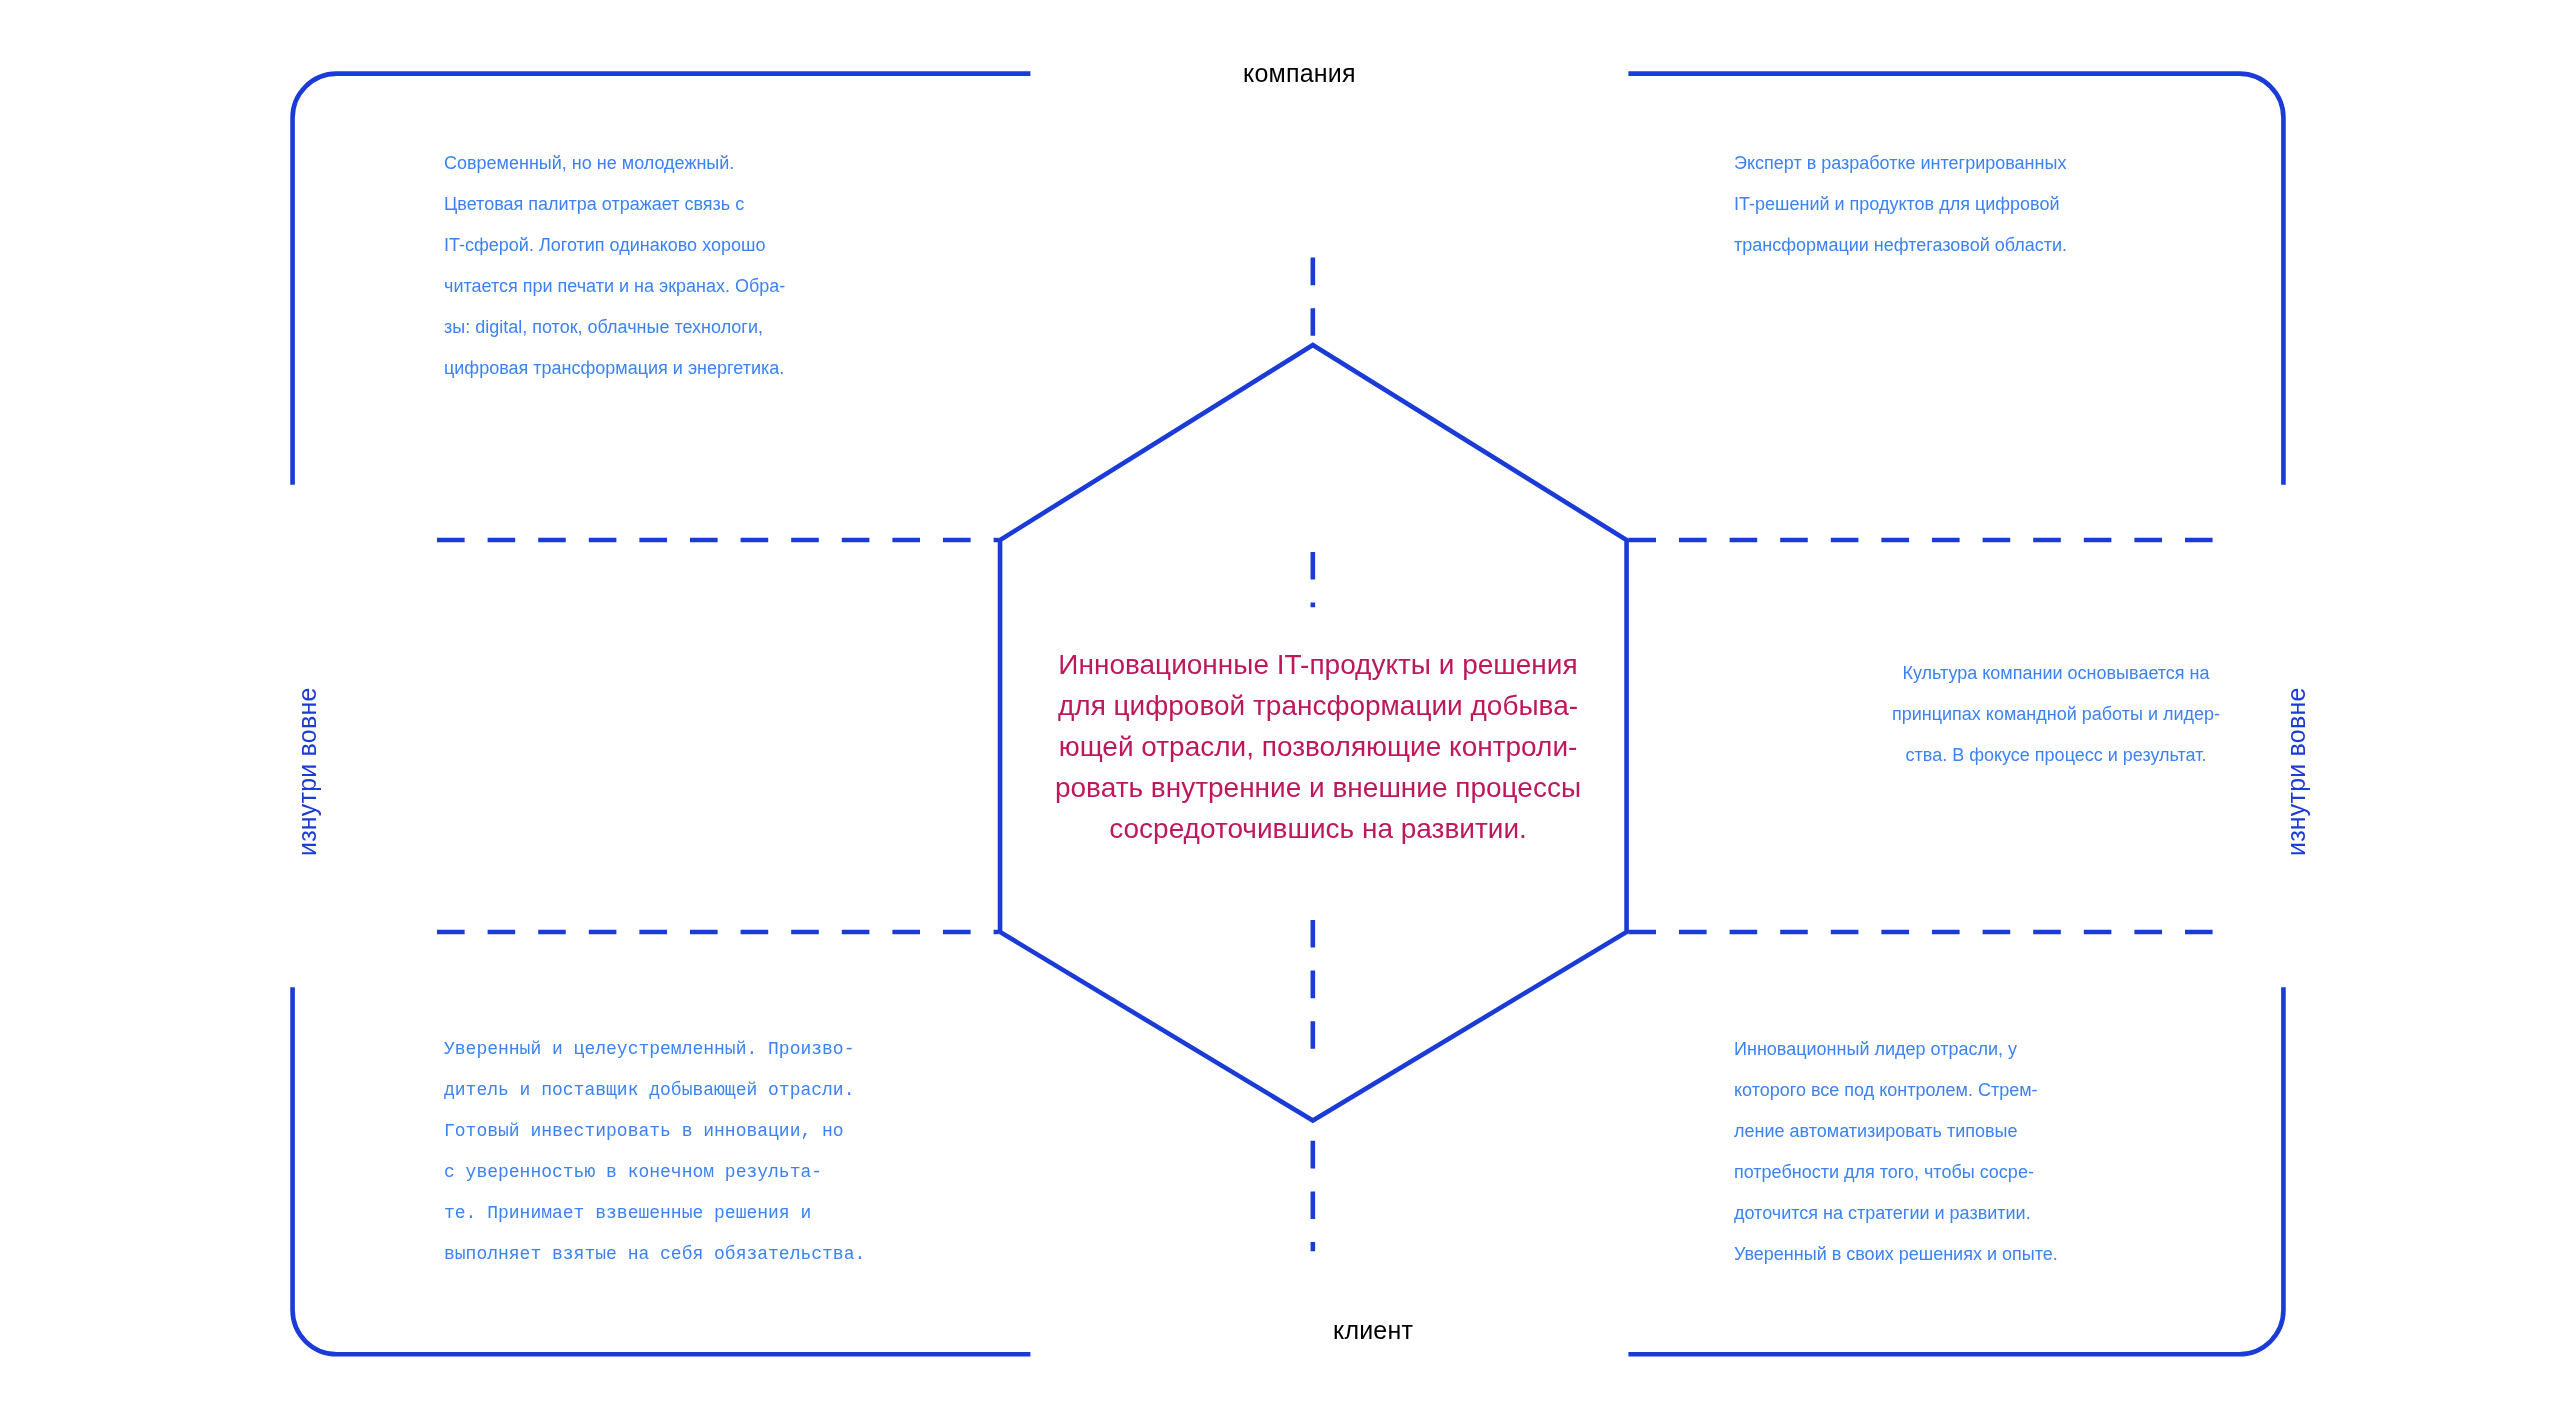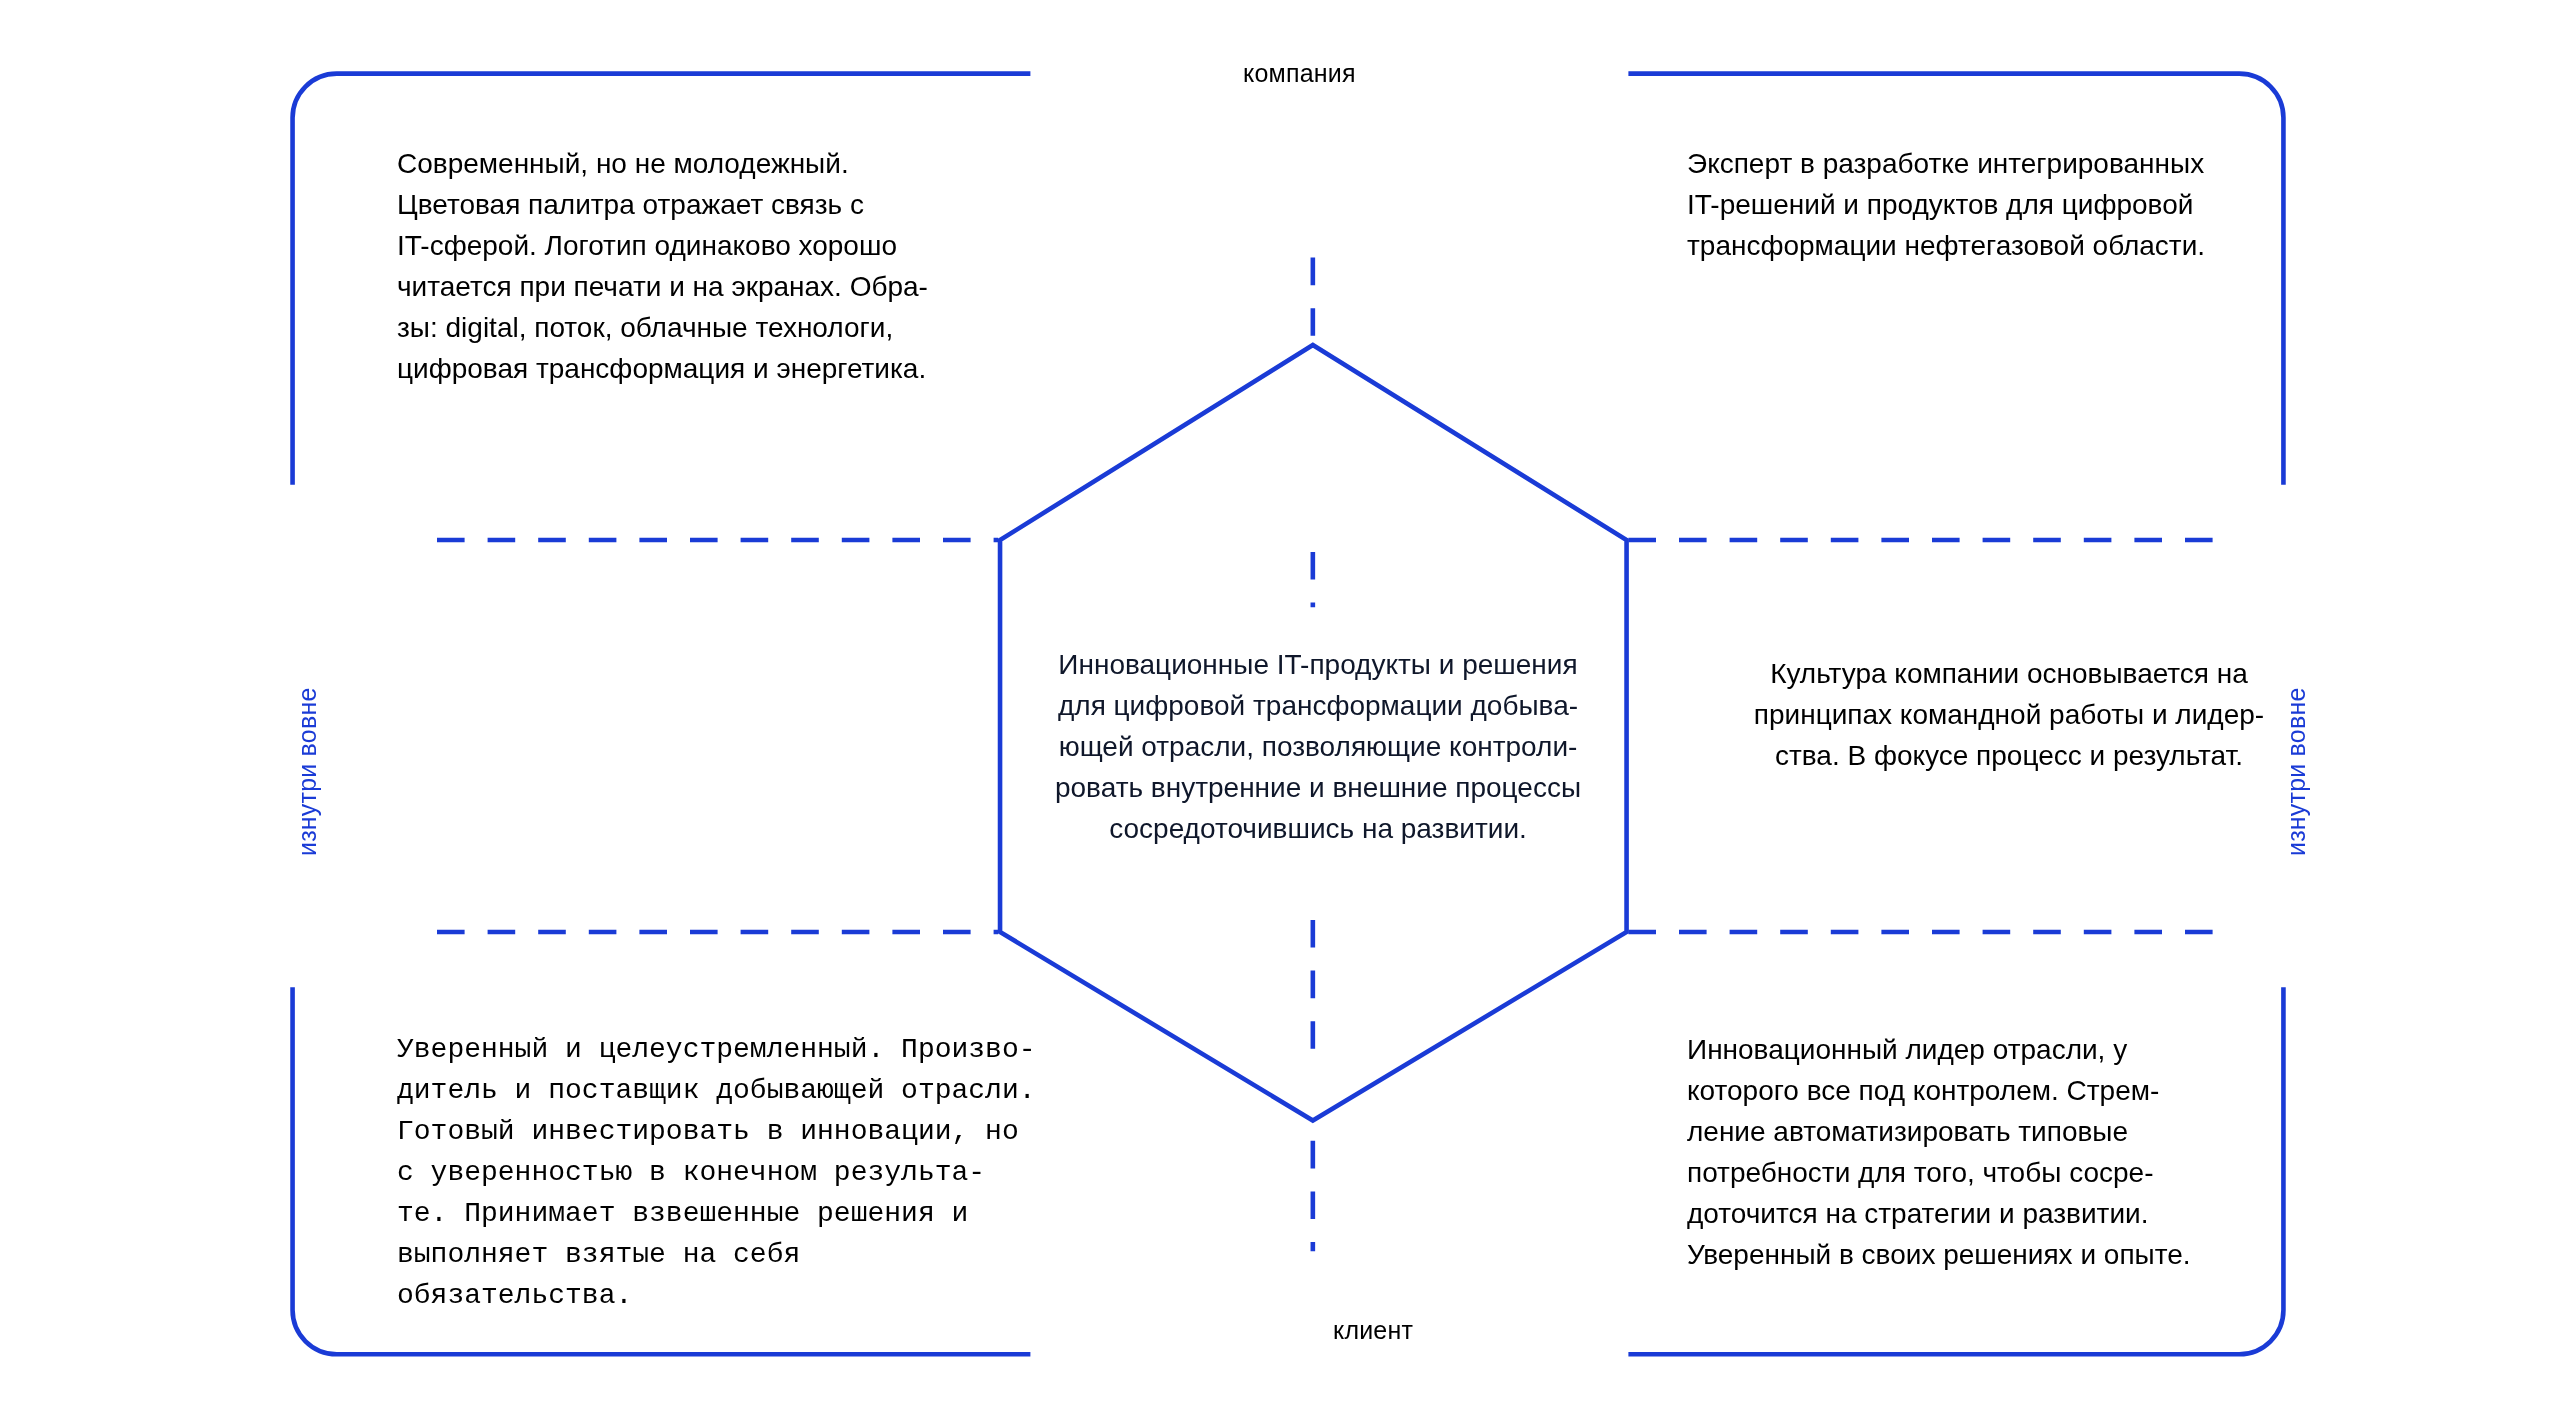--- a/index.html
+++ b/index.html
@@ -30,38 +30,39 @@
     color:#1a3bd6;
     white-space:nowrap;
     transform-origin:0 0;
   }
   #cap-left{left:293px;top:856px;transform:rotate(-90deg);}
   #cap-right{left:2282px;top:856px;transform:rotate(-90deg);}
 
   
   .q{
     position:absolute;
-    font-size:28px;
+    font-size:18px;
     line-height:41px;
-    color:#000000;
+    color:#3b82f6;
     white-space:pre-line;
+    margin-left:47px;
   }
   #q-tl{left:397px;top:143px;width:644px;}
   #q-tr{left:1687px;top:143px;width:644px;}
   #q-ml{left:397px;top:653px;width:607px;}
   #q-mr{left:1687px;top:653px;width:644px;text-align:center;}
   #q-bl{left:397px;top:1029px;width:644px;font-family:Liberation Mono, monospace;}
   #q-br{left:1687px;top:1029px;width:644px;}
 
   
   #q-center{
     position:absolute;
     left:1021px;top:644px;width:594px;
     font-size:28px;line-height:41px;
-    text-align:center;color:#0f172a;
+    text-align:center;color:#be185d;
     white-space:pre-line;
   }
 </style>
 </head>
 <body>
 
 <div id="stage">
 
   <svg id="frame" viewBox="0 0 2800 1550" xmlns="http://www.w3.org/2000/svg">
     <g fill="none" stroke="#1A3BD6" stroke-width="5" stroke-linecap="butt">

